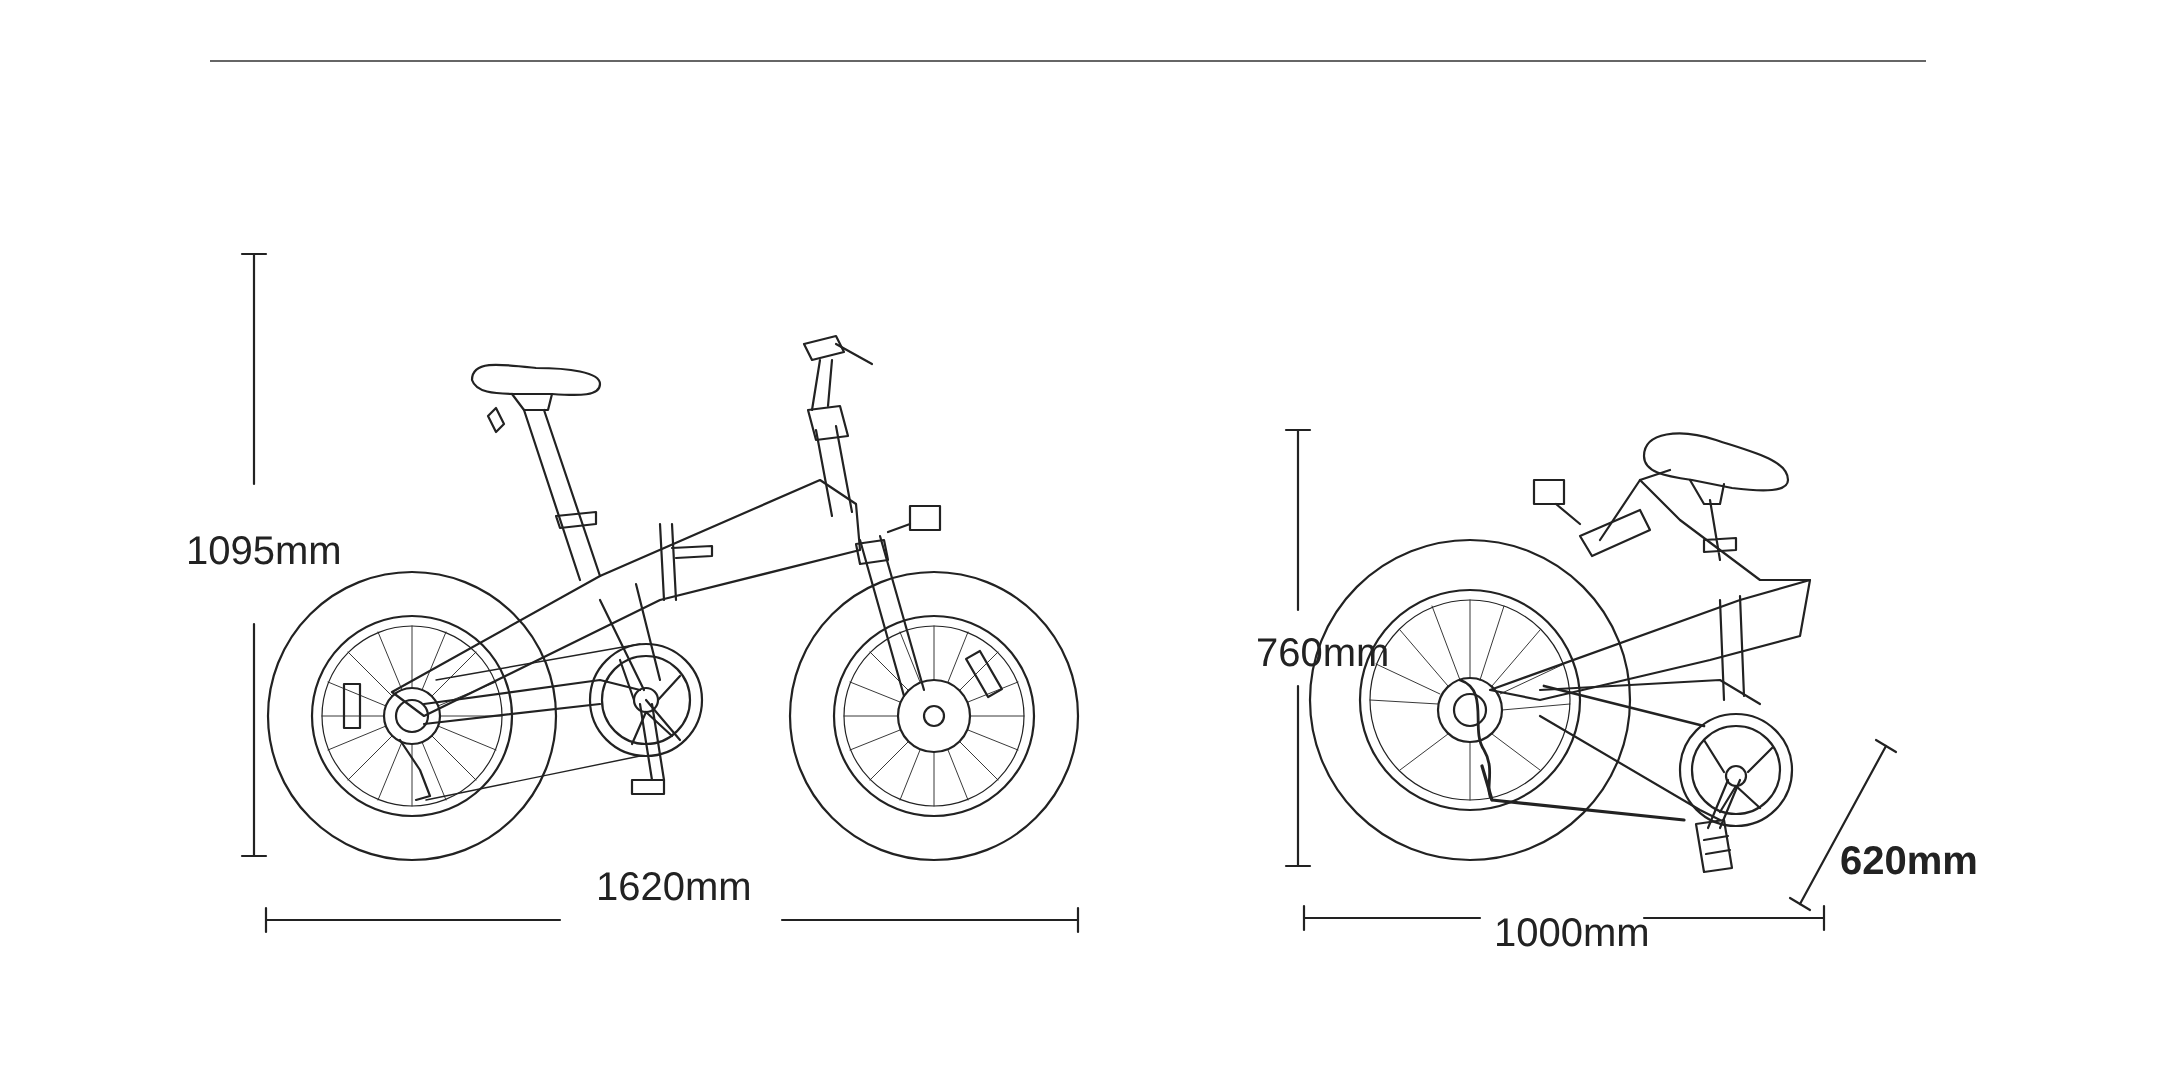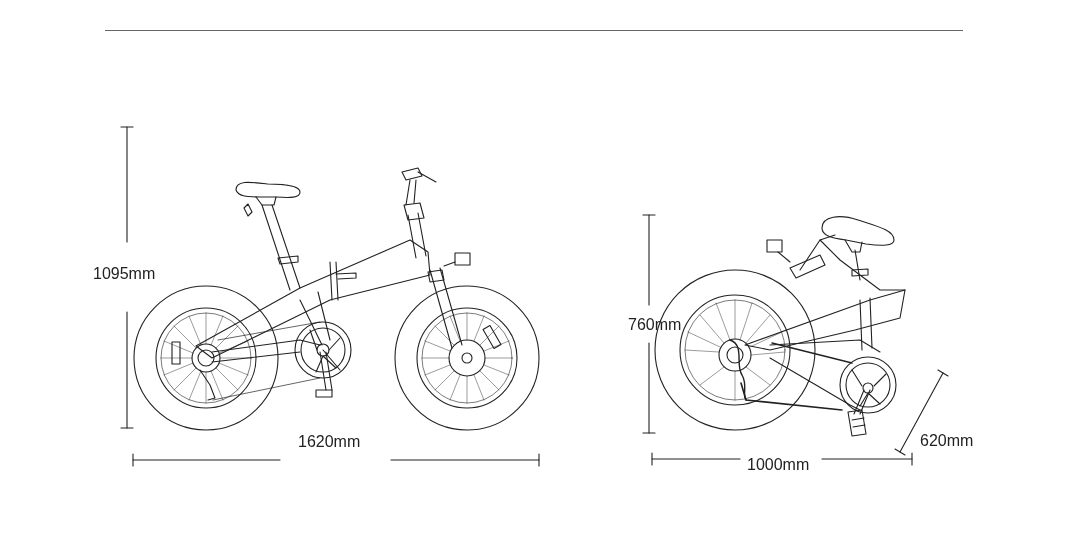--- a/index.html
+++ b/index.html
@@ -1,20 +1,20 @@
 <!DOCTYPE html>
 <html><head>
 <meta charset="utf-8">
 <style>
   html, body { margin: 0; padding: 0; background: #ffffff; }
   body { width: 1080px; height: 545px; position: relative; overflow: hidden;
          font-family: "Liberation Sans", sans-serif; color: #222; }
   .rule { position: absolute; left: 105px; top: 30px; width: 858px; height: 0;
           border-top: 1.5px solid #666; }
-  .dim-label { position: absolute; font-size: 16px; color: #222; white-space: nowrap;
+  .dim-label { position: absolute; font-size: 20px; color: #222; white-space: nowrap;
                font-family: "Liberation Sans", sans-serif; }
   svg.drawing { position: absolute; left: 0; top: 0; }
 </style>
 </head>
 <body>
 
 <div class="rule"></div>
 
 <svg class="drawing" width="1080" height="545" viewBox="0 0 1080 545">
   <g fill="none" stroke="#222" stroke-width="1.1" stroke-linecap="round" stroke-linejoin="round">
@@ -209,13 +209,13 @@
         <path d="M730 340 C745 345 735 365 742 375 C748 385 742 395 746 400" stroke-width="1.4"></path>
       </g>
     </g>
   </g>
 </svg>
 
 <div class="dim-label" style="left:93px; top:265px;">1095mm</div>
 <div class="dim-label" style="left:298px; top:433px;">1620mm</div>
 <div class="dim-label" style="left:628px; top:316px;">760mm</div>
 <div class="dim-label" style="left:747px; top:456px;">1000mm</div>
-<div class="dim-label" style="left:920px; top:432px;">620mm</div>
+<div class="dim-label" style="left:920px; top:420px;font-weight:bold;">620mm</div>
 
 </body></html>

